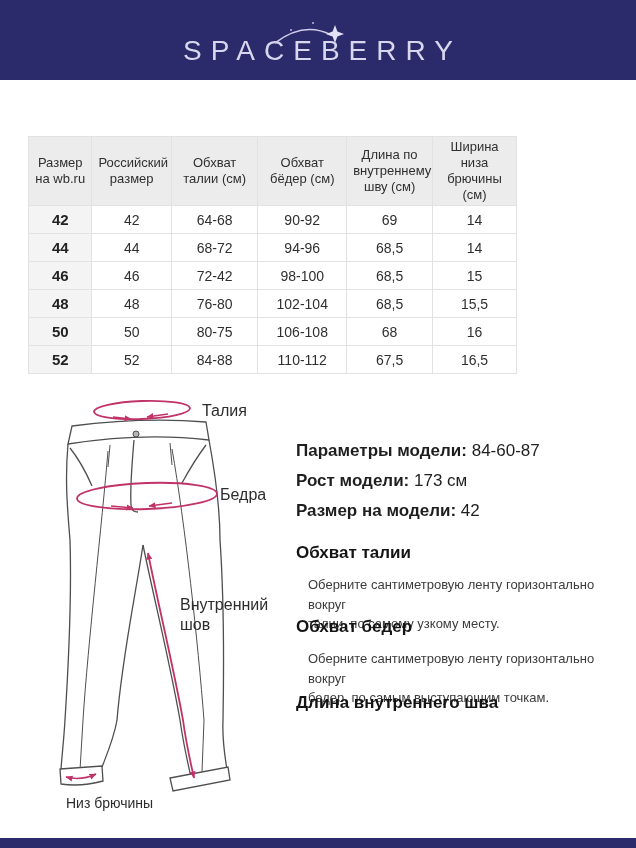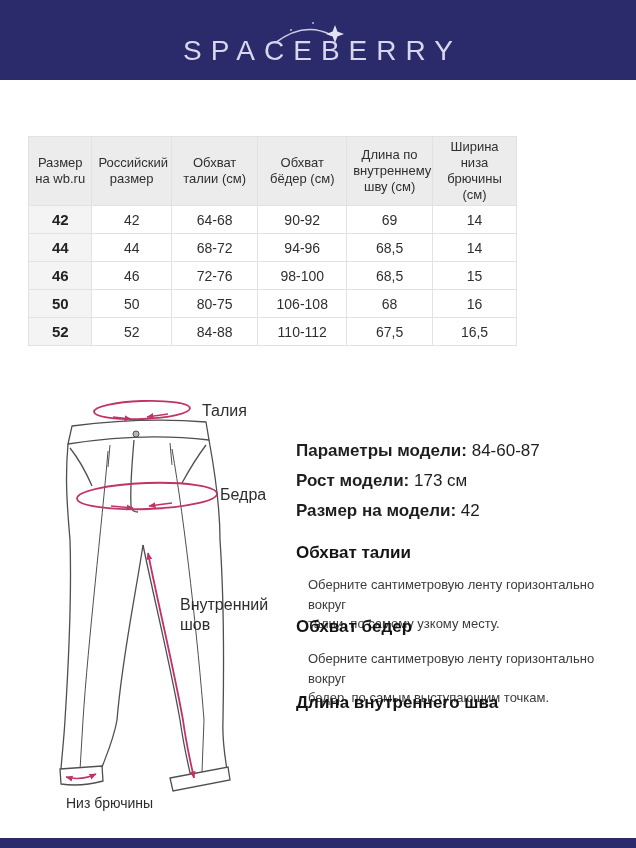--- a/index.html
+++ b/index.html
@@ -98,24 +98,32 @@
             <th class="rowhead">44</th>
             <td>44</td>
             <td>68-72</td>
             <td>94-96</td>
             <td>68,5</td>
             <td>14</td>
           </tr>
           <tr>
             <th class="rowhead">46</th>
             <td>46</td>
-            <td>72-76</td>
+            <td>72-42</td>
             <td>98-100</td>
             <td>68,5</td>
             <td>15</td>
+          </tr>
+          <tr>
+            <th class="rowhead">48</th>
+            <td>48</td>
+            <td>76-80</td>
+            <td>102-104</td>
+            <td>68,5</td>
+            <td>15,5</td>
           </tr>
           <tr>
             <th class="rowhead">50</th>
             <td>50</td>
             <td>80-75</td>
             <td>106-108</td>
             <td>68</td>
             <td>16</td>
           </tr>
           <tr>

